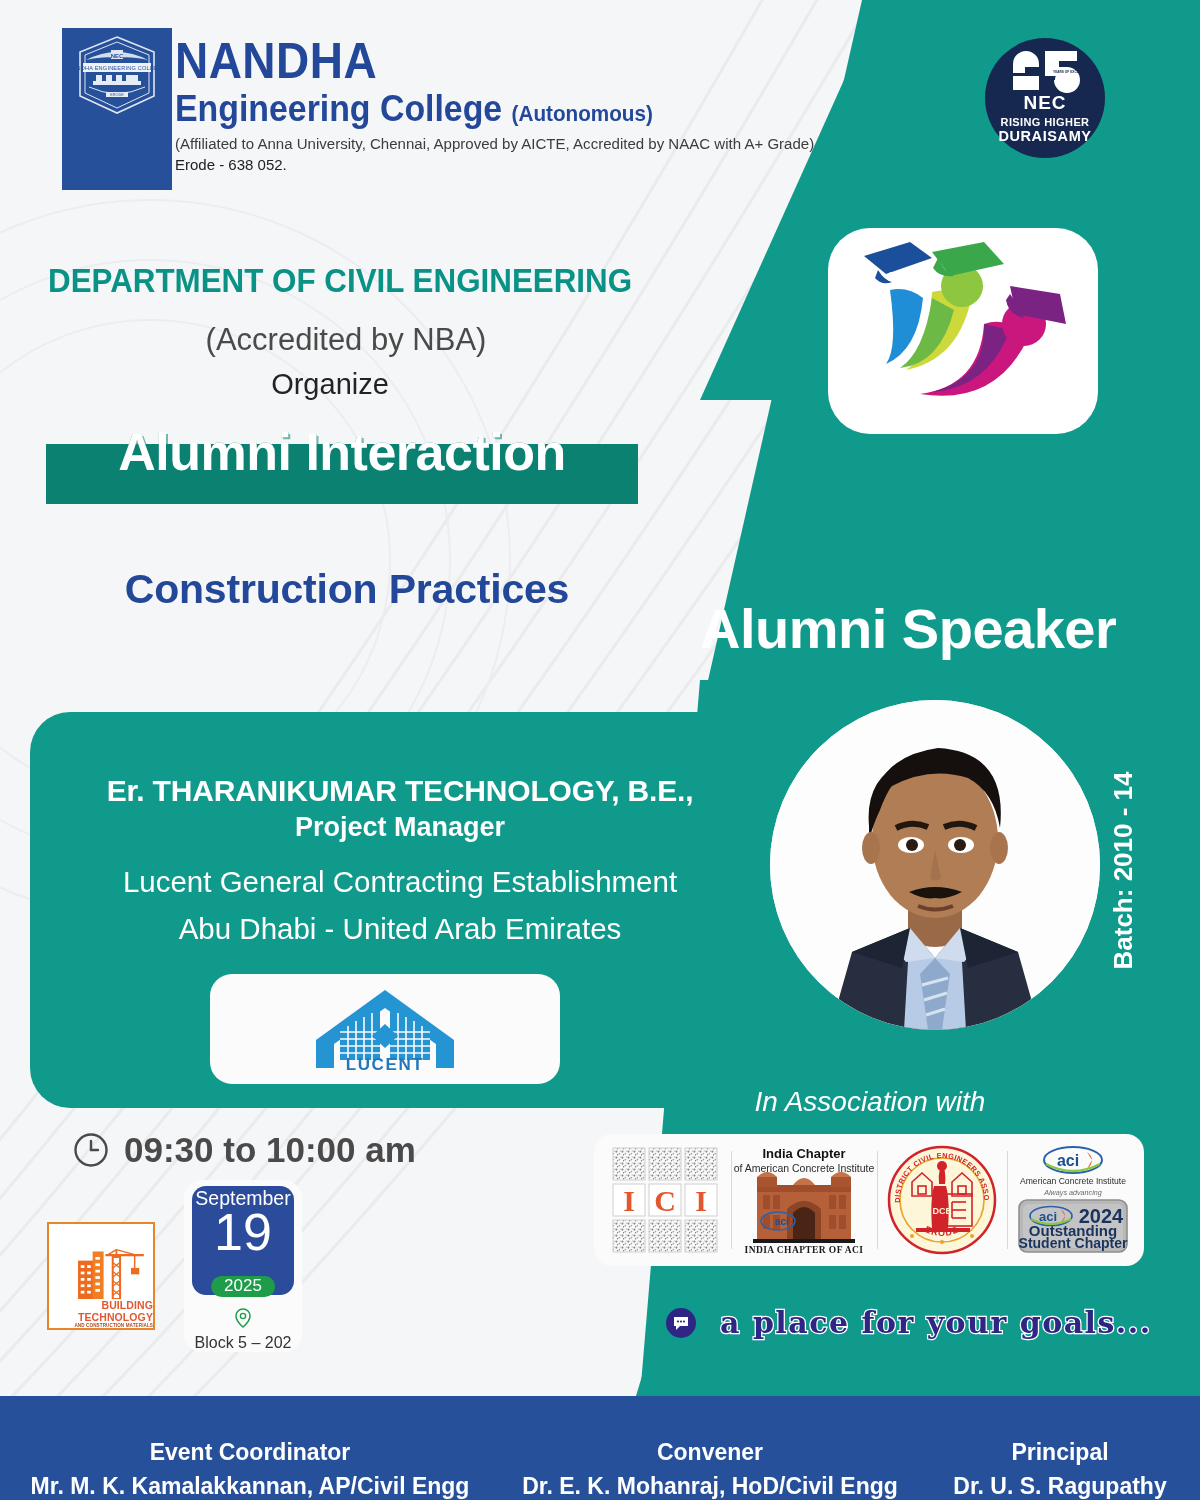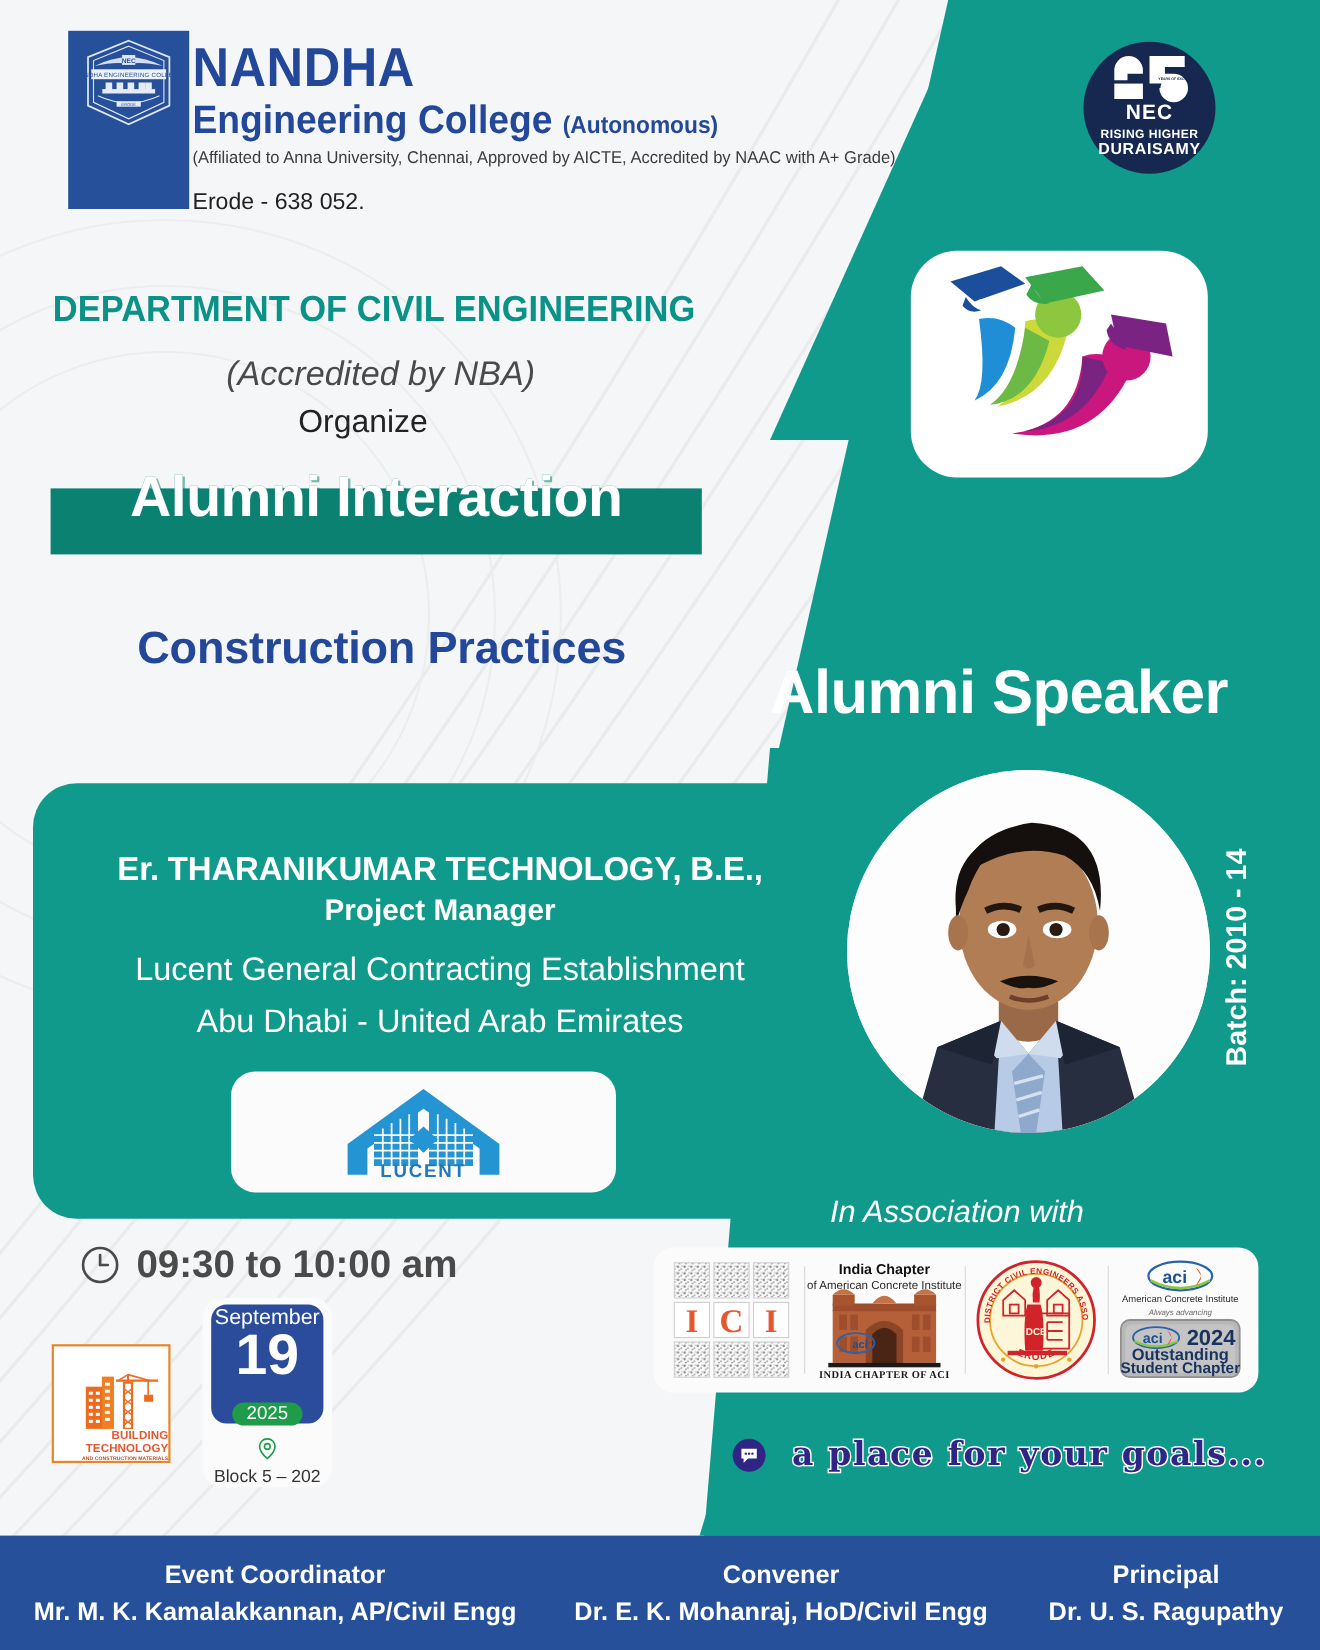--- a/index.html
+++ b/index.html
@@ -34,21 +34,21 @@
   .t-college {
     font-size:36px; font-weight:bold; color:#23489a; line-height:1.25;
     transform:scaleX(0.94); transform-origin:left center;
     white-space:nowrap;
   }
   .t-college .auto { font-size:22px; }
   .t-affil {
     font-size:15.5px; color:#3c3c3c; margin-top:4px; white-space:nowrap;
     transform:scaleX(0.97); transform-origin:left center;
   }
-  .t-erode { font-size:21px; color:#222; margin-top:19px; }
+  .t-erode { font-size:15px; color:#222; margin-top:3px; }
 
   .badge25 {
     position:absolute; left:985px; top:38px; width:120px; height:120px;
     border-radius:50%; background:#16284f; color:#fff;
     display:flex; flex-direction:column; align-items:center; justify-content:flex-start;
     padding-top:10px;
   }
   .badge25 .big { position:relative; width:72px; height:46px; }
   .badge25 .big svg { position:absolute; left:0; top:0; }
   .badge25 .nec { font-size:19px; font-weight:bold; letter-spacing:1px; margin-top:-2px;}
@@ -62,21 +62,21 @@
   }
 
   
   .dept {
     position:absolute; left:48px; top:262px;
     font-size:33px; font-weight:bold; color:#0b9287; letter-spacing:0px;
     transform:scaleX(0.95); transform-origin:left center; white-space:nowrap;
   }
   .nba {
     position:absolute; left:0px; top:322px; width:660px; text-align:center;
-    font-size:31px; font-style:italic; color:#4a4a4a;padding-left:32px;
+    font-size:31px; color:#4a4a4a;padding-left:32px;
   }
   .organize {
     position:absolute; left:0px; top:368px; width:660px; text-align:center;
     font-size:29px; color:#232323;
   }
   .ai-band {
     position:absolute; left:46px; top:444px; width:592px; height:60px;
     background:#0b8172;
   }
   .ai-text {
@@ -154,21 +154,21 @@
     position:absolute; left:184px; top:1180px; width:118px; height:172px;
     background:#fbfbfb; border-radius:18px; overflow:hidden;
     display:flex; flex-direction:column; align-items:center;
   }
   .datecard .top {
     width:102px; height:112px; margin-top:6px; background:#2b4c9b;
     border-radius:14px; color:#fff; position:relative;
     display:flex; flex-direction:column; align-items:center;
   }
   .datecard .mon { font-size:19.5px; margin-top:3px; line-height:1; }
-  .datecard .day { font-size:52px; font-weight:bold; line-height:0.95; margin-top:-1px; }
+  .datecard .day { font-size:52px; font-weight:normal; line-height:0.95; margin-top:-1px; }
   .datecard .yr {
     position:absolute; left:50%; transform:translateX(-50%); bottom:-2px;
     background:#1e9c4a; color:#fff; font-size:17px;
     padding:0px 13px 1px; border-radius:12px;
   }
   .datecard .pin { margin-top:13px; line-height:1; }
   .datecard .loc { font-size:16px; color:#333; margin-top:3px; }
 
   
   .assoc-title {
@@ -200,21 +200,21 @@
   .tagline .txt {
     font-family:"DejaVu Serif", serif;
     font-size:30px; font-weight:bold; color:#2e2585;
     letter-spacing:1.5px;
     -webkit-text-stroke:2.5px #fff; paint-order:stroke fill;
   }
 
   
   .footer {
     position:absolute; left:0; top:1396px; width:1200px; height:104px;
-    background:#27509b; display:flex; align-items:center;
+    background:#27509b; display:flex; align-items:flex-end;
   }
   .fcol { text-align:center; color:#fff; }
   .fcol .role { font-size:23px; font-weight:bold; margin-bottom:7px; }
   .fcol .who { font-size:23px; font-weight:bold; }
   .fcol1 { width:500px; }
   .fcol2 { width:420px; }
   .fcol3 { width:280px; }
 </style>
 </head>
 <body>

